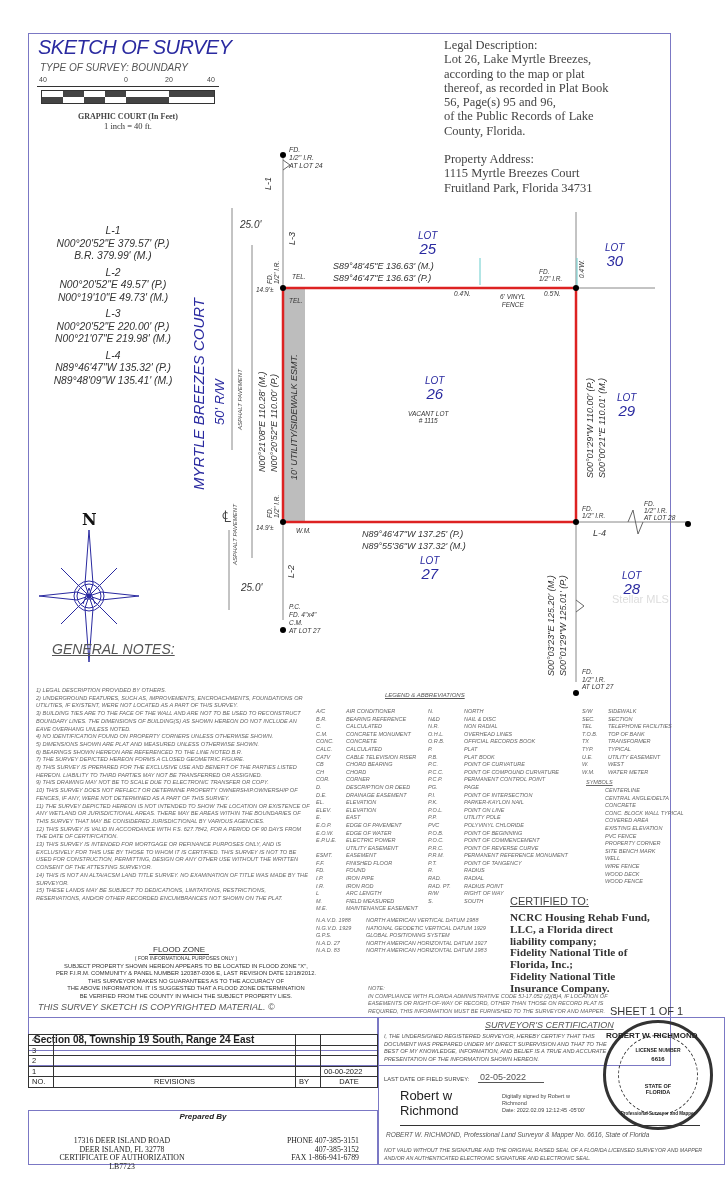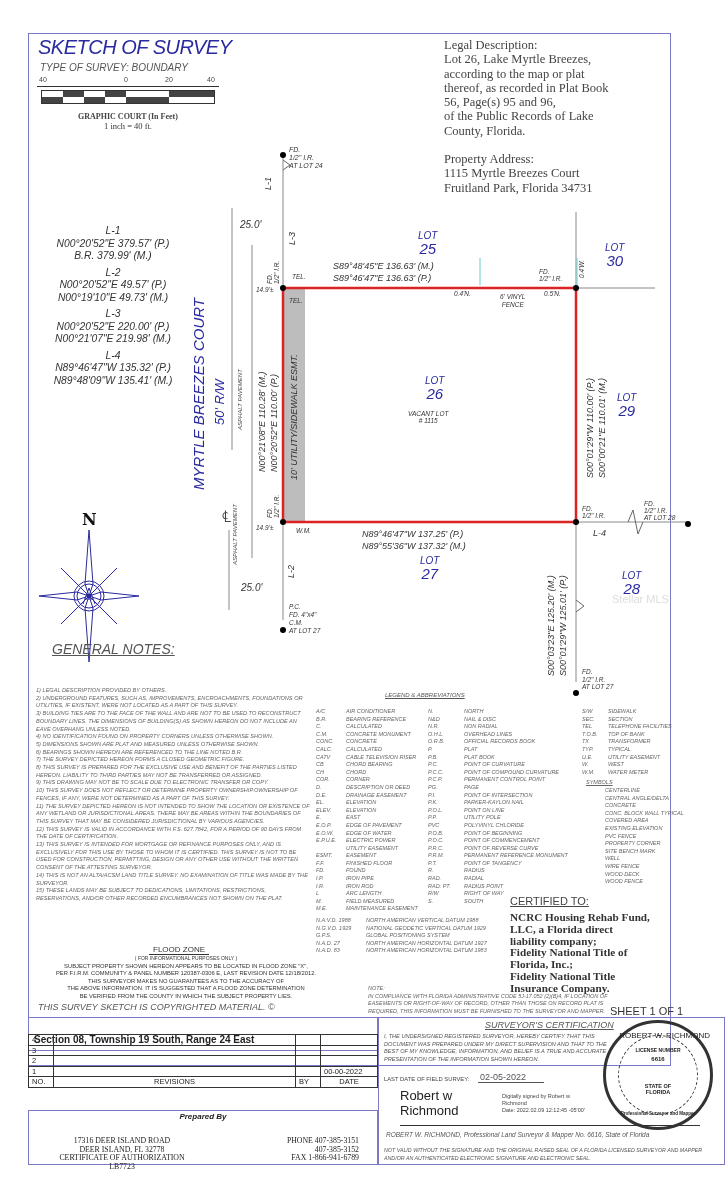--- a/index.html
+++ b/index.html
@@ -692,21 +692,21 @@
     <div>Digitally signed by Robert w</div>
     <div>Richmond</div>
     <div>Date: 2022.02.09 12:12:45 -05'00'</div>
   </div>
 <div class="abs" style="left:400px;top:1125px;width:300px;border-top:1px solid #333;"></div>
 <div class="abs rr">ROBERT W. RICHMOND,   Professional Land Surveyor &amp; Mapper No. 6616,   State of Florida</div>
 <div class="abs nv">NOT VALID WITHOUT THE SIGNATURE AND THE ORIGINAL RAISED SEAL OF A FLORIDA LICENSED SURVEYOR AND MAPPER AND/OR AN AUTHENTICATED ELECTRONIC SIGNATURE AND ELECTRONIC SEAL.</div>
 
 <div class="abs seal">
   <div class="seal-inner"></div>
-  <div class="abs" style="left:0;top:8px;width:104px;text-align:right;font-size:8px;font-weight:normal;">ROBERT W. RICHMOND</div>
+  <div class="abs" style="left:0;top:8px;width:104px;text-align:left;font-size:8px;font-weight:bold;">ROBERT W. RICHMOND</div>
   <div class="abs" style="left:0;top:24px;width:104px;text-align:center;font-size:5px;font-weight:bold;">LICENSE NUMBER</div>
   <div class="abs" style="left:0;top:33px;width:104px;text-align:center;font-size:6px;font-weight:bold;">6616</div>
   <div class="abs" style="left:0;top:60px;width:104px;text-align:center;font-size:5.5px;font-weight:bold;line-height:6px;">
       <div>STATE OF</div>
       <div>FLORIDA</div>
     </div>
   <div class="abs" style="left:0;top:88px;width:104px;text-align:center;font-size:4.5px;font-weight:bold;">Professional Surveyor and Mapper</div>
 </div>
 
 </body></html>

